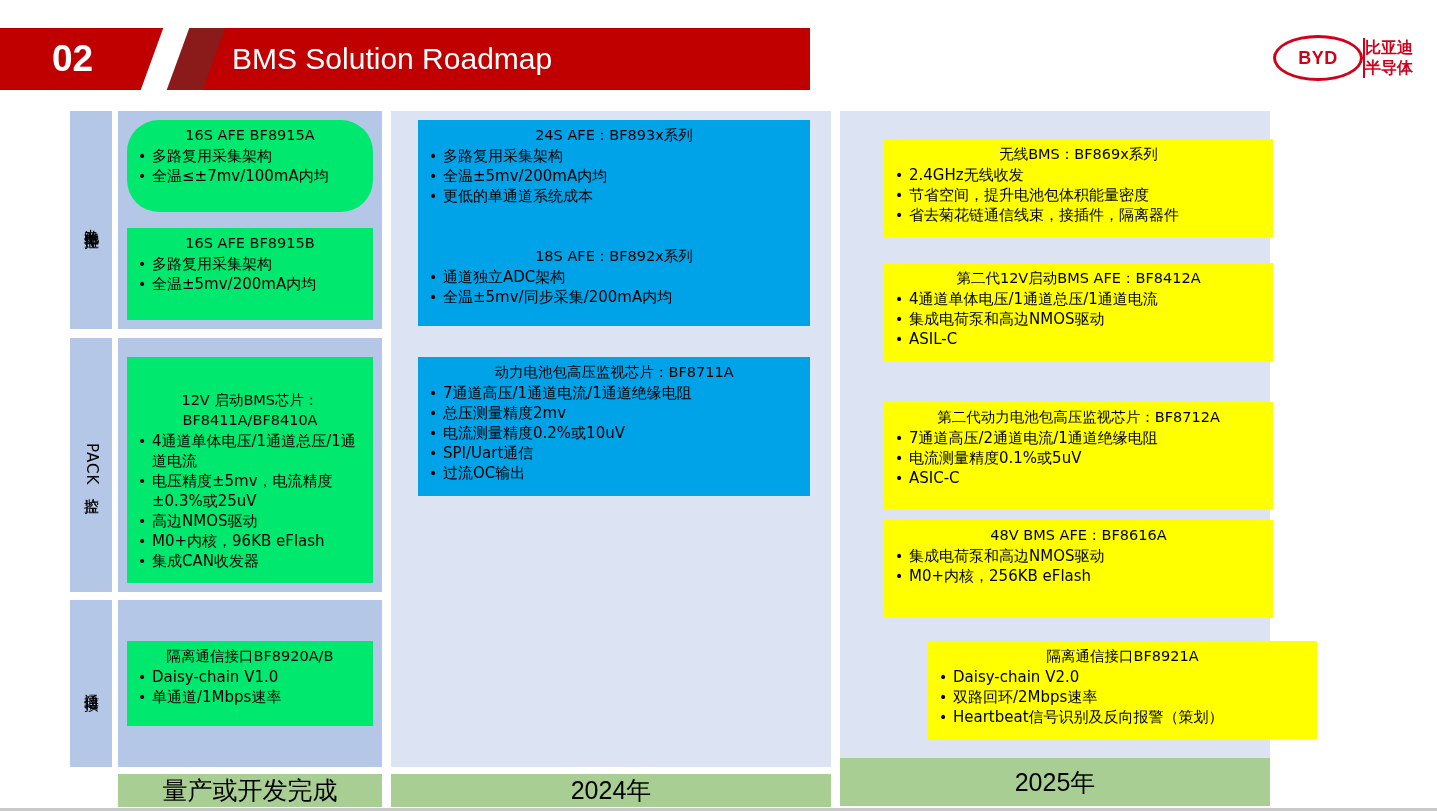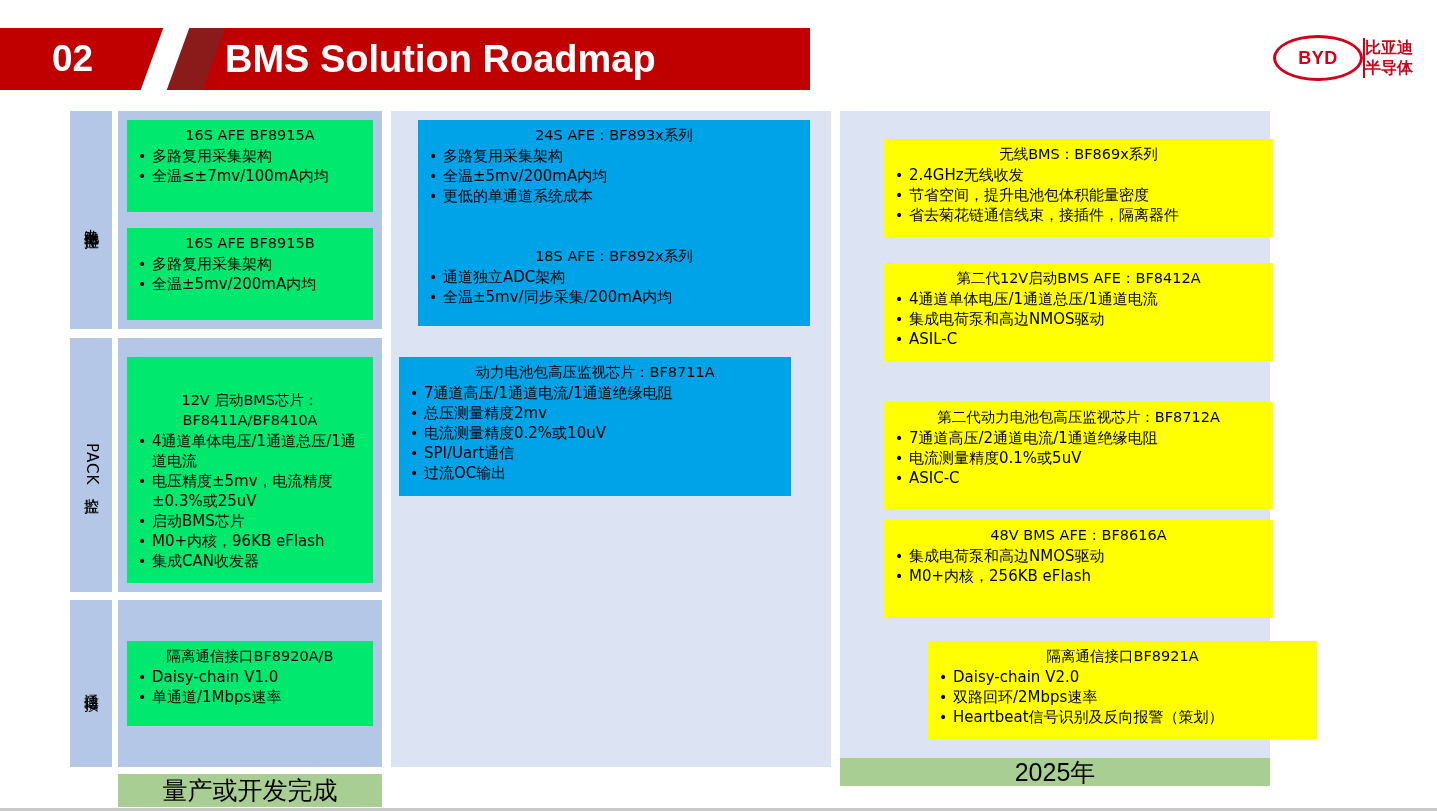--- a/index.html
+++ b/index.html
@@ -37,22 +37,22 @@
   .hdr-bar-skew{
     position:absolute;left:186px;top:0;width:40px;height:62px;
     background:#C00000;transform:skewX(-20deg);
   }
   .hdr-num{
     position:absolute;left:52px;top:50%;transform:translateY(-50%);
     color:#ffffff;font-size:37px;font-weight:bold;letter-spacing:0px;
     font-family:"Liberation Sans",sans-serif;
   }
   .hdr-title{
-    position:absolute;left:225px;top:50%;transform:translateY(-50%);
-    color:#ffffff;font-size:38px;font-weight:bold;
+    position:absolute;left:232px;top:50%;transform:translateY(-50%);
+    color:#ffffff;font-size:30px;font-weight:normal;
     font-family:"Liberation Sans",sans-serif;
     white-space:nowrap;
   }
 
   
   .logo{position:absolute;right:24px;top:34px;height:48px;display:flex;align-items:center;gap:0;}
   .logo-oval{
     width:84px;height:40px;border:3px solid #D0021B;border-radius:50%;
     display:flex;align-items:center;justify-content:center;
     color:#D0021B;font-size:18px;font-weight:bold;letter-spacing:0.5px;
@@ -149,42 +149,42 @@
   </div>
 
   <div class="lcol-panel" style="left:118px;top:111px;width:264px;height:218px;"></div>
   <div class="lcol-panel" style="left:118px;top:338px;width:264px;height:254px;"></div>
   <div class="lcol-panel" style="left:118px;top:600px;width:264px;height:167px;"></div>
 
   <div class="panel-mid" style="left:391px;top:111px;width:440px;height:656px;"></div>
 
   <div class="panel" style="left:840px;top:111px;width:430px;height:656px;"></div>
 
-  <div class="card green" style="left:127px;top:120px;width:246px;height:92px;">
+  <div class="card green" style="left:127px;top:120px;width:246px;height:92px;border-radius:32px;">
     <div class="ttl">16S AFE BF8915A</div>
     <ul>
       <li>多路复用采集架构</li>
       <li>全温≤±7mv/100mA内均</li>
     </ul>
   </div>
 
   <div class="card green" style="left:127px;top:228px;width:246px;height:92px;">
     <div class="ttl">16S AFE BF8915B</div>
     <ul>
       <li>多路复用采集架构</li>
       <li>全温±5mv/200mA内均</li>
     </ul>
   </div>
 
   <div class="card green" style="left:127px;top:357px;width:246px;height:226px;">
     <div class="ttl wrap" style="padding:0 22px;margin-top:28px;">12V 启动BMS芯片：BF8411A/BF8410A</div>
     <ul>
       <li>4通道单体电压/1通道总压/1通道电流</li>
       <li>电压精度±5mv，电流精度±0.3%或25uV</li>
-      <li>启动BMS芯片</li>
+      <li>高边NMOS驱动</li>
       <li>M0+内核，96KB eFlash</li>
       <li>集成CAN收发器</li>
     </ul>
   </div>
 
   <div class="card green" style="left:127px;top:641px;width:246px;height:85px;">
     <div class="ttl">隔离通信接口BF8920A/B</div>
     <ul>
       <li>Daisy-chain V1.0</li>
       <li>单通道/1Mbps速率</li>
@@ -201,21 +201,21 @@
   </div>
 
   <div class="card blue" style="left:418px;top:241px;width:392px;height:85px;">
     <div class="ttl">18S AFE：BF892x系列</div>
     <ul>
       <li>通道独立ADC架构</li>
       <li>全温±5mv/同步采集/200mA内均</li>
     </ul>
   </div>
 
-  <div class="card blue" style="left:399px;top:357px;width:392px;height:139px;">
+  <div class="card blue" style="left:418px;top:357px;width:392px;height:139px;">
     <div class="ttl">动力电池包高压监视芯片：BF8711A</div>
     <ul>
       <li>7通道高压/1通道电流/1通道绝缘电阻</li>
       <li>总压测量精度2mv</li>
       <li>电流测量精度0.2%或10uV</li>
       <li>SPI/Uart通信</li>
       <li>过流OC输出</li>
     </ul>
   </div>
 
@@ -259,18 +259,21 @@
     <ul>
       <li>Daisy-chain V2.0</li>
       <li>双路回环/2Mbps速率</li>
       <li>Heartbeat信号识别及反向报警（策划）</li>
     </ul>
   </div>
 
   <div class="foot" style="left:118px;top:774px;width:264px;height:33px;">
     <span>量产或开发完成</span>
   </div>
-  <div class="foot" style="left:840px;top:758px;width:430px;height:28px;">
+  <div class="foot" style="left:391px;top:774px;width:440px;height:33px;">
+    <span>2024年</span>
+  </div>
+  <div class="foot" style="left:840px;top:758px;width:430px;height:48px;">
     <span>2025年</span>
   </div>
 
   <div class="bottom-rule"></div>
 </div>
 
 </body></html>

